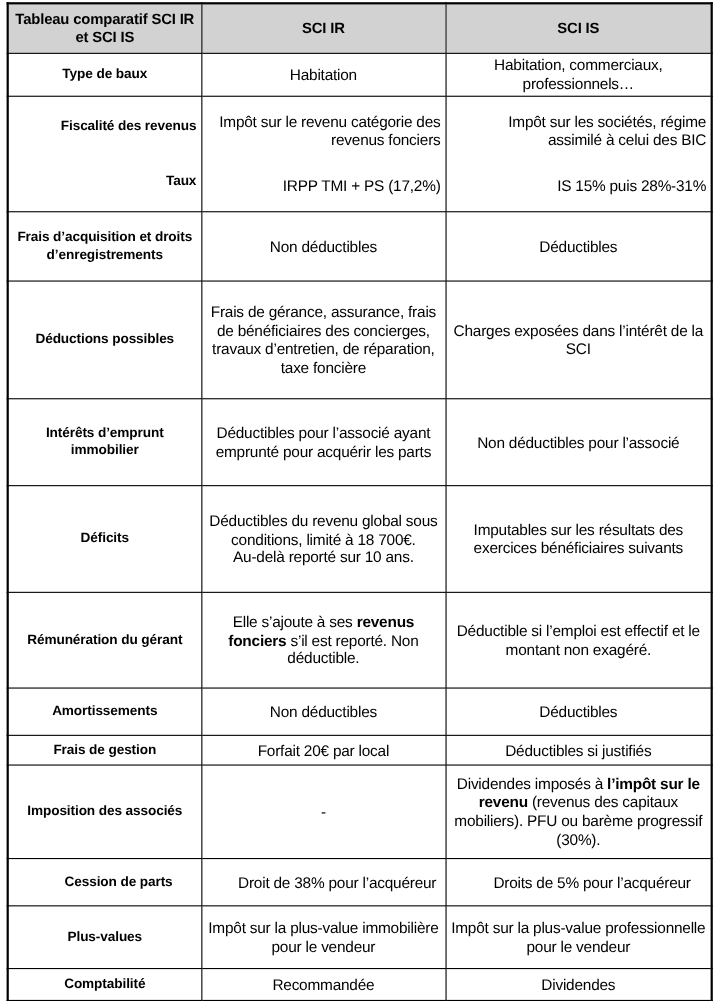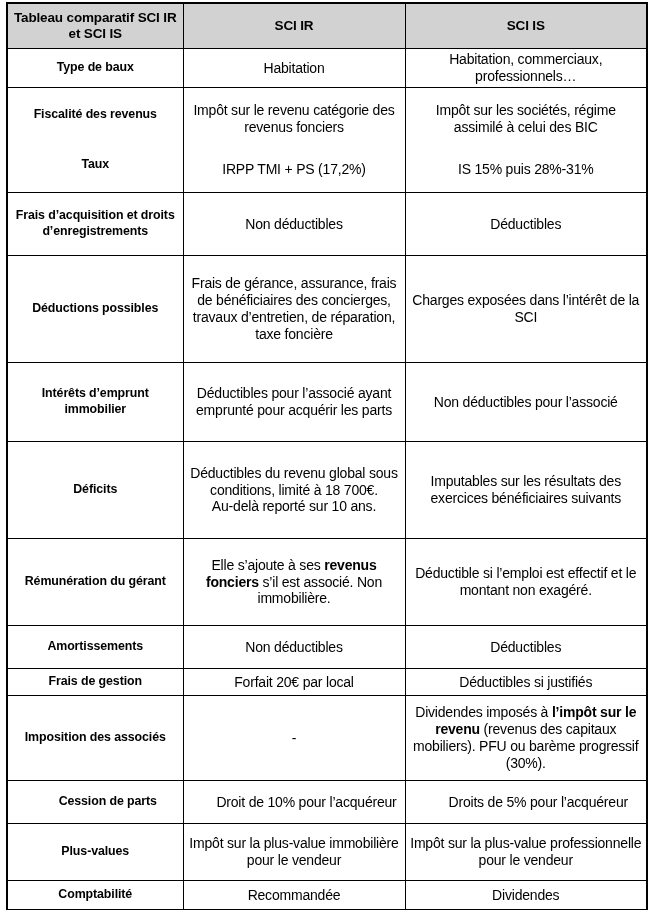--- a/index.html
+++ b/index.html
@@ -88,21 +88,21 @@
     display: flex;
     flex-direction: column;
     justify-content: space-around;
     height: 100%;
     min-height: 92px;
   }
   .stack-val > span { display: block; }
 
   
   tr.r-baux       td { height: 34px; }
-  tr.r-fisc       td { height: 100px; }
+  tr.r-fisc       td { height: 100px; text-align: right; }
   tr.r-frais-acq  td { height: 58px; }
   tr.r-deduc      td { height: 102px; }
   tr.r-interets   td { height: 74px; }
   tr.r-deficits   td { height: 92px; }
   tr.r-remun      td { height: 82px; }
   tr.r-amort      td { height: 38px; }
   tr.r-gestion    td { height: 22px; }
   tr.r-imposition td { height: 80px; }
   tr.r-cession    td { height: 38px; padding-left: 29px; }
   tr.r-plusval    td { height: 52px; margin-left: 13px; }
@@ -182,21 +182,21 @@
         <td class="label">Déficits</td>
         <td class="val">
           <span>Déductibles du revenu global sous conditions, limité à 18 700€.</span><br>
           <span>Au-delà reporté sur 10 ans.</span>
         </td>
         <td class="val">Imputables sur les résultats des exercices bénéficiaires suivants</td>
       </tr>
 
       <tr class="r-remun">
         <td class="label">Rémunération du gérant</td>
-        <td class="val"><span>Elle s’ajoute à ses </span><b>revenus fonciers</b><span> s’il est associé. Non immobilière.</span></td>
+        <td class="val"><span>Elle s’ajoute à ses </span><b>revenus fonciers</b><span> s’il est reporté. Non déductible.</span></td>
         <td class="val">Déductible si l’emploi est effectif et le montant non exagéré.</td>
       </tr>
 
       <tr class="r-amort">
         <td class="label">Amortissements</td>
         <td class="val">Non déductibles</td>
         <td class="val">Déductibles</td>
       </tr>
 
       <tr class="r-gestion">
@@ -206,21 +206,21 @@
       </tr>
 
       <tr class="r-imposition">
         <td class="label">Imposition des associés</td>
         <td class="val dash">-</td>
         <td class="val"><span>Dividendes imposés à </span><b>l’impôt sur le revenu</b><span> (revenus des capitaux mobiliers). PFU ou barème progressif (30%).</span></td>
       </tr>
 
       <tr class="r-cession">
         <td class="label">Cession de parts</td>
-        <td class="val">Droit de 10% pour l’acquéreur</td>
+        <td class="val">Droit de 38% pour l’acquéreur</td>
         <td class="val">Droits de 5% pour l’acquéreur</td>
       </tr>
 
       <tr class="r-plusval">
         <td class="label">Plus-values</td>
         <td class="val">Impôt sur la plus-value immobilière pour le vendeur</td>
         <td class="val">Impôt sur la plus-value professionnelle pour le vendeur</td>
       </tr>
 
       <tr class="r-compta">

